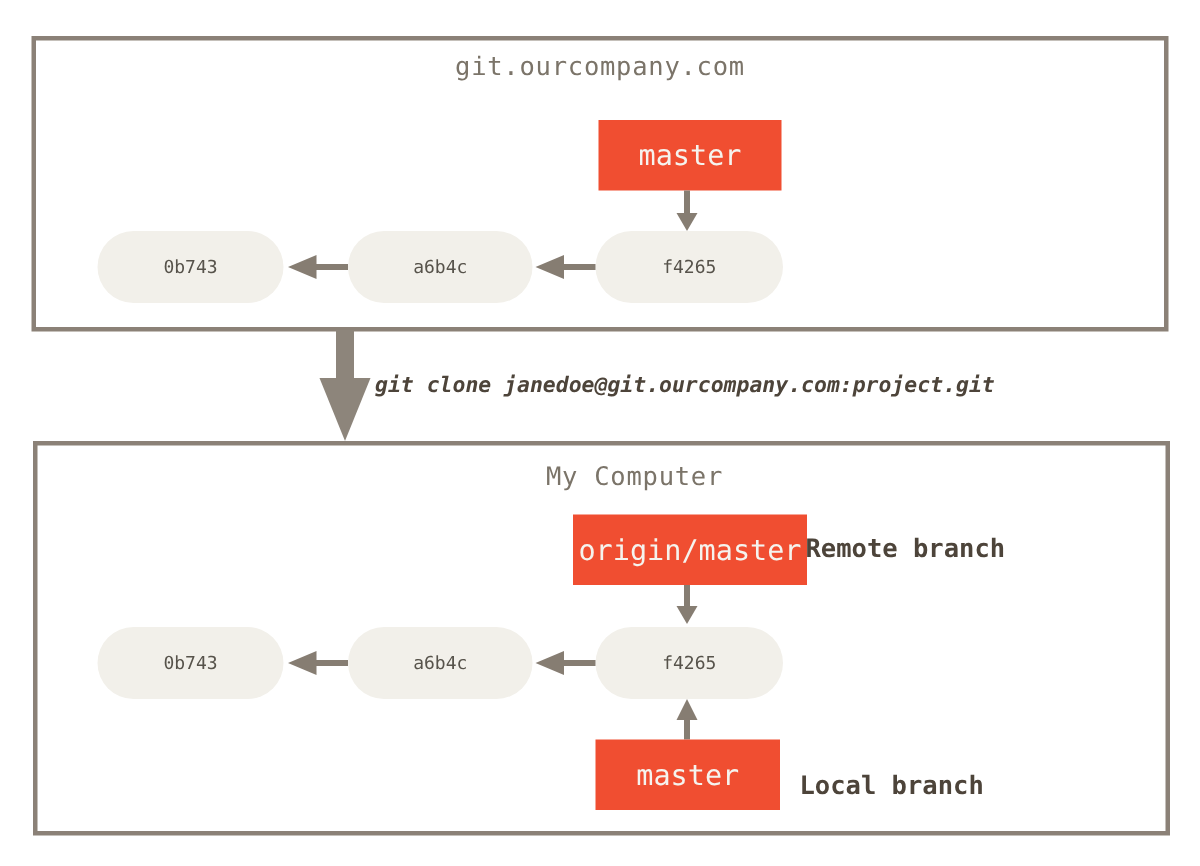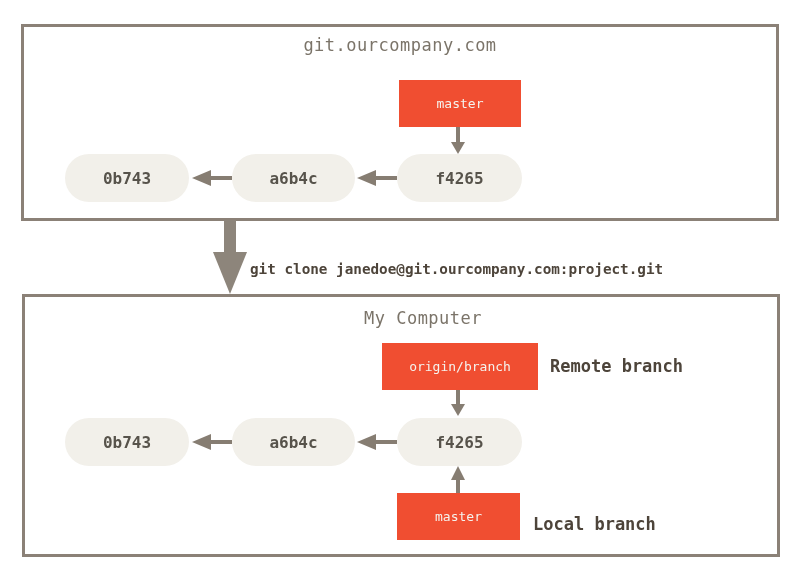--- a/index.html
+++ b/index.html
@@ -15,36 +15,36 @@
   }
   html,body{margin:0;padding:0;background:#fff;}
   .canvas{
     position:relative;width:800px;height:577px;background:#ffffff;
     font-family:"DejaVu Sans Mono","Liberation Mono",monospace;overflow:hidden;
   }
   .frame{position:absolute;border:3px solid var(--frame);box-sizing:border-box;background:transparent;}
   .frame-title{position:absolute;left:0;width:800px;text-align:center;font-size:17px;
     line-height:20px;color:var(--title);letter-spacing:0.5px;}
   .branch-box{position:absolute;background:var(--red);color:var(--white-text);
-    display:flex;align-items:center;justify-content:center;font-size:13px;box-sizing:border-box;}
+    display:flex;align-items:center;justify-content:center;font-size:19px;box-sizing:border-box;}
   .pill{position:absolute;height:48px;border-radius:24px;background:var(--pill);
-    color:var(--pill-text);display:flex;align-items:center;justify-content:center;font-size:16px;font-weight:bold;}
+    color:var(--pill-text);display:flex;align-items:center;justify-content:center;font-size:12px;}
   .stem{position:absolute;background:var(--arrow);}
   .head-left{position:absolute;width:0;height:0;border-top:8px solid transparent;
     border-bottom:8px solid transparent;border-right:19px solid var(--arrow);}
   .head-down{position:absolute;width:0;height:0;border-left:7px solid transparent;
     border-right:7px solid transparent;border-top:12px solid var(--arrow);}
   .head-up{position:absolute;width:0;height:0;border-left:7px solid transparent;
     border-right:7px solid transparent;border-bottom:14px solid var(--arrow);}
   .big-stem{position:absolute;left:224px;top:220px;width:12px;height:32px;background:var(--big-arrow);}
   .big-head{position:absolute;left:213px;top:252px;width:0;height:0;
     border-left:17px solid transparent;border-right:17px solid transparent;
     border-top:42px solid var(--big-arrow);}
-  .command{position:absolute;left:250px;top:259px;font-size:14.3px;font-weight:bold;
-    color:var(--dark-text);line-height:20px;white-space:nowrap;}
+  .command{position:absolute;left:250px;top:247px;font-size:14.3px;font-weight:bold;
+    color:var(--dark-text);line-height:20px;white-space:nowrap;font-style:italic;}
   .annotation{position:absolute;font-size:17px;font-weight:bold;color:var(--dark-text);
     line-height:22px;white-space:nowrap;}
 </style>
 </head>
 <body>
 
 <div class="canvas">
 
   <div class="frame" style="left:21px;top:24px;width:758px;height:197px;"></div>
   <div class="frame-title" style="top:35px;">git.ourcompany.com</div>
@@ -71,22 +71,22 @@
 
   <div>
     <div class="big-stem"></div>
     <div class="big-head"></div>
   </div>
   <div class="command">git clone janedoe@git.ourcompany.com:project.git</div>
 
   <div class="frame" style="left:22px;top:294px;width:758px;height:263px;"></div>
   <div class="frame-title" style="top:308px;margin-left:23px;">My Computer</div>
 
-  <div class="branch-box" style="left:382px;top:343px;width:156px;height:47px;">origin/branch</div>
-  <div class="annotation" style="left:550px;top:355px;">Remote branch</div>
+  <div class="branch-box" style="left:382px;top:343px;width:156px;height:47px;">origin/master</div>
+  <div class="annotation" style="left:537px;top:355px;">Remote branch</div>
 
   <div>
     <div class="stem" style="left:456px;top:390px;width:4px;height:15px;"></div>
     <div class="head-down" style="left:451px;top:404px;"></div>
   </div>
 
   <div class="pill" style="left:65px;top:418px;width:124px;">0b743</div>
   <div class="pill" style="left:232px;top:418px;width:123px;">a6b4c</div>
   <div class="pill" style="left:397px;top:418px;width:125px;">f4265</div>
 

